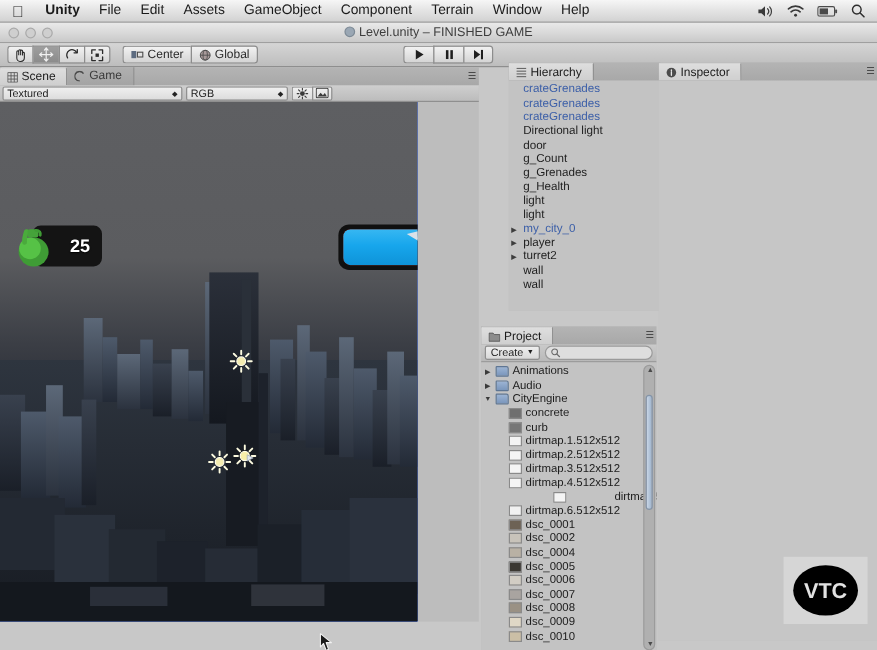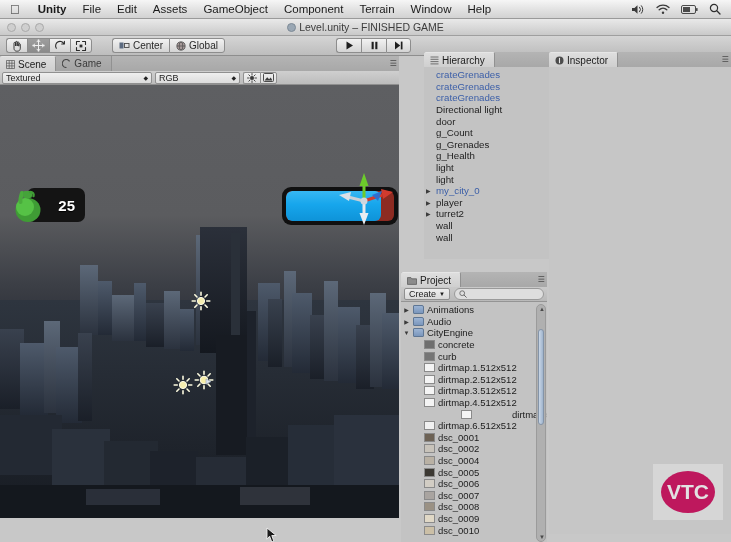--- a/index.html
+++ b/index.html
@@ -57,21 +57,21 @@
     height:15px; min-width:21px; padding:0 4px;
     background:linear-gradient(to bottom,#f2f2f2,#d4d4d4);
     border:1px solid #8d8d8d; border-right-width:0;
     display:flex; align-items:center; justify-content:center;
     font-size:10px; color:#2a2a2a;
   }
   .btn-group .tb:first-child { border-radius:3px 0 0 3px; }
   .btn-group .tb:last-child { border-right-width:1px; border-radius:0 3px 3px 0; }
   .tb.active { background:linear-gradient(to bottom,#9e9e9e,#8b8b8b); }
   .tb.active svg path, .tb.active svg rect, .tb.active svg circle { stroke:#f0f0f0; }
-  .pivot-group { margin-left:20px; }
+  .pivot-group { margin-left:10px; }
   .pivot-group .tb { min-width:auto; padding:0 6px; gap:3px; font-size:10px; }
   .play-group { position:absolute; left:330px; }
   .play-group .tb { min-width:25px; }
   .tb-right { margin-left:auto; display:flex; gap:8px; padding-right:8px; }
   .popup {
     height:15px; width:78px; padding:0 4px 0 6px;
     background:linear-gradient(to bottom,#f4f4f4,#dadada);
     border:1px solid #8d8d8d; border-radius:3px;
     display:flex; align-items:center; font-size:10px; color:#222;
   }
@@ -114,21 +114,21 @@
     display:flex; align-items:center; padding:0 3px;
     font-size:9px; color:#222; margin-right:3px;
   }
   .sc-btn {
     height:12px; width:17px; background:linear-gradient(to bottom,#f0f0f0,#dcdcdc);
     border:1px solid #909090; display:flex; align-items:center; justify-content:center;
   }
   .sc-btn.first { border-radius:2px 0 0 2px; border-right:0; }
   .sc-btn.last  { border-radius:0 2px 2px 0; }
   #scene-view {
-    position:relative; width:399px; height:433px; overflow:hidden;
+    position:relative; width:348px; height:433px; overflow:hidden;
     background:#1d4ed8;
   }
   
   .sky { position:absolute; left:0; top:0; width:100%; height:100%;
          background:linear-gradient(to bottom,#5e5f62 0%,#5b5c5f 30%,#3c3f46 46%,#232630 62%,#1b1e27 100%); }
   .skyline { position:absolute; left:0; top:0; width:100%; height:100%; }
 
   
   .hud-grenade { position:absolute; left:10px; top:100px; width:78px; height:40px; }
   .hud-badge {
@@ -151,23 +151,23 @@
     background:linear-gradient(to bottom,#37b7f2 0%,#17a6ec 45%,#0e93d8 100%);
     border-radius:6px;
   }
   .gizmo { position:absolute; left:338px; top:84px; width:62px; height:60px; }
 
   .vtc {
     position:absolute; right:8px; bottom:14px; width:70px; height:56px;
     background:#d6d6d6; display:flex; align-items:center; justify-content:center;
   }
   .vtc-ell {
-    width:54px; height:42px; border-radius:50%; background:#be185d;
+    width:54px; height:42px; border-radius:50%; background:#000000;
     display:flex; align-items:center; justify-content:center;
-    font-size:21px; font-weight:bold; color:#e2e2e2;
+    font-size:18px; font-weight:bold; color:#e2e2e2;
     letter-spacing:0px; font-family:"Liberation Sans", sans-serif;
   }
 
   
   #hierarchy-panel { left:424px; top:52px; width:146px; height:207px; }
   .list-body { background:#c3c3c3; height:calc(100% - 15px); overflow:hidden;
                padding-top:2px; }
   .row {
     height:11.6px; display:flex; align-items:center;
     font-size:9.7px; color:#1e1e1e; padding-left:12px; white-space:nowrap;

